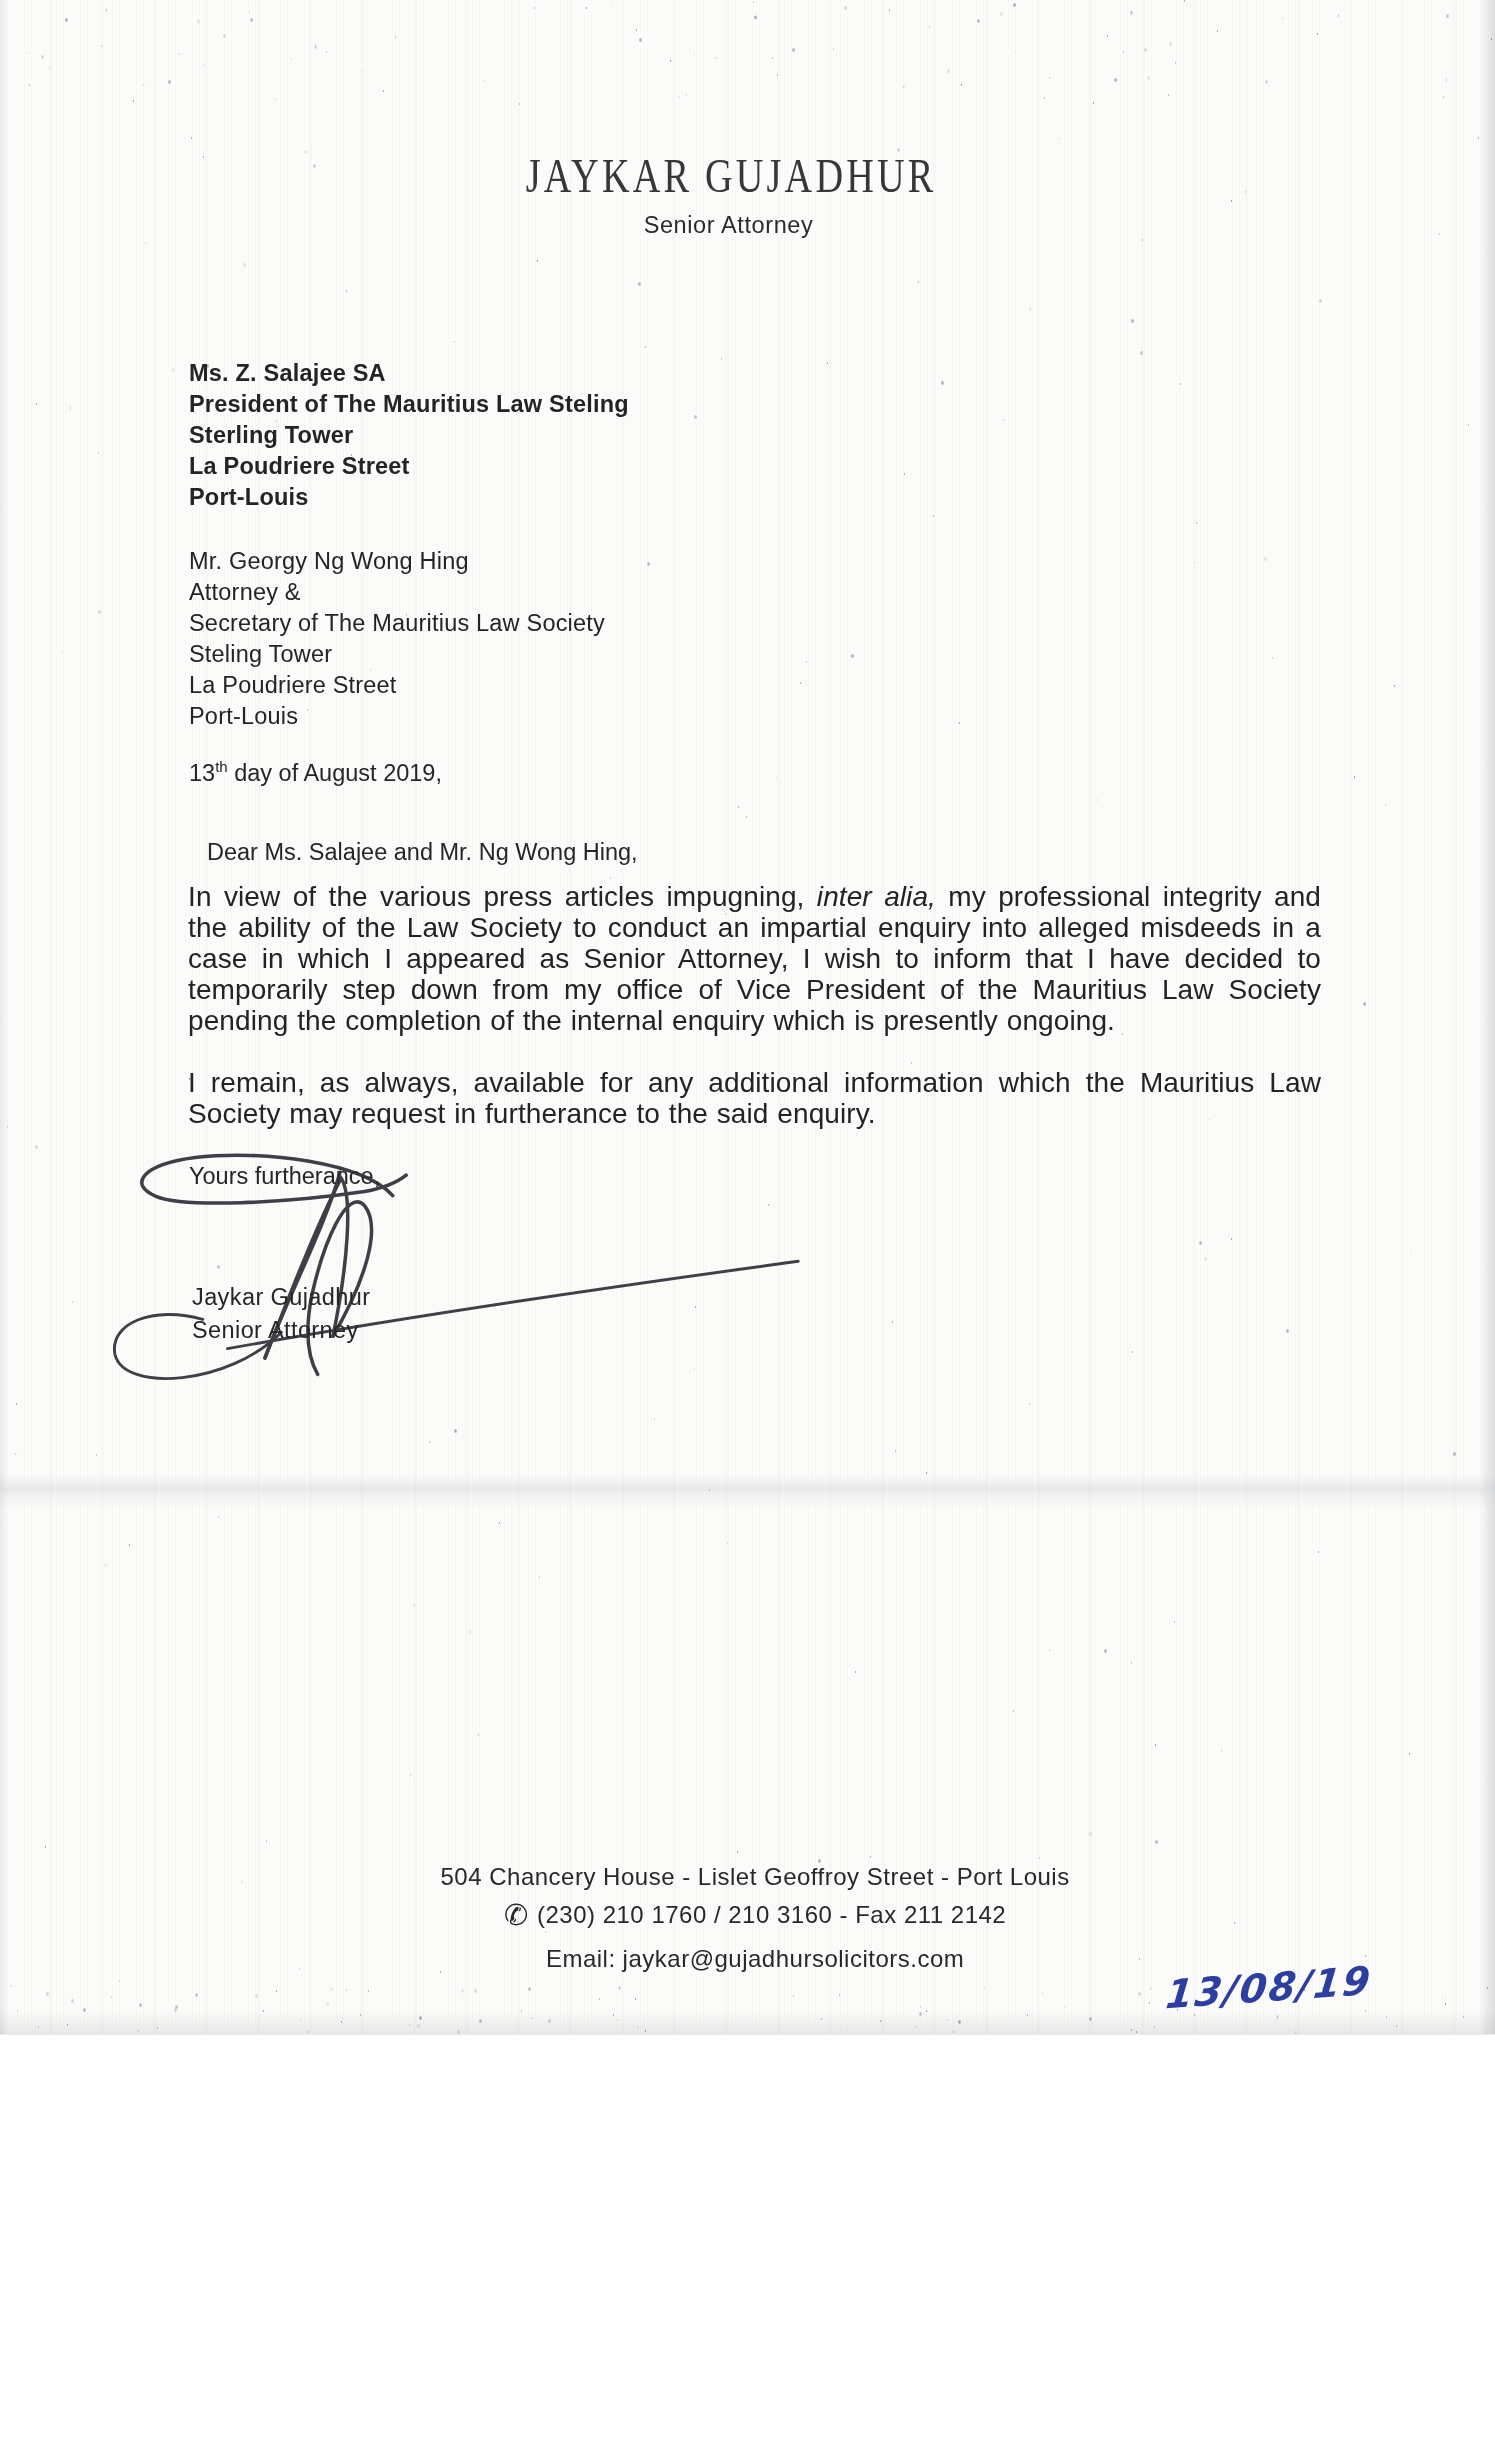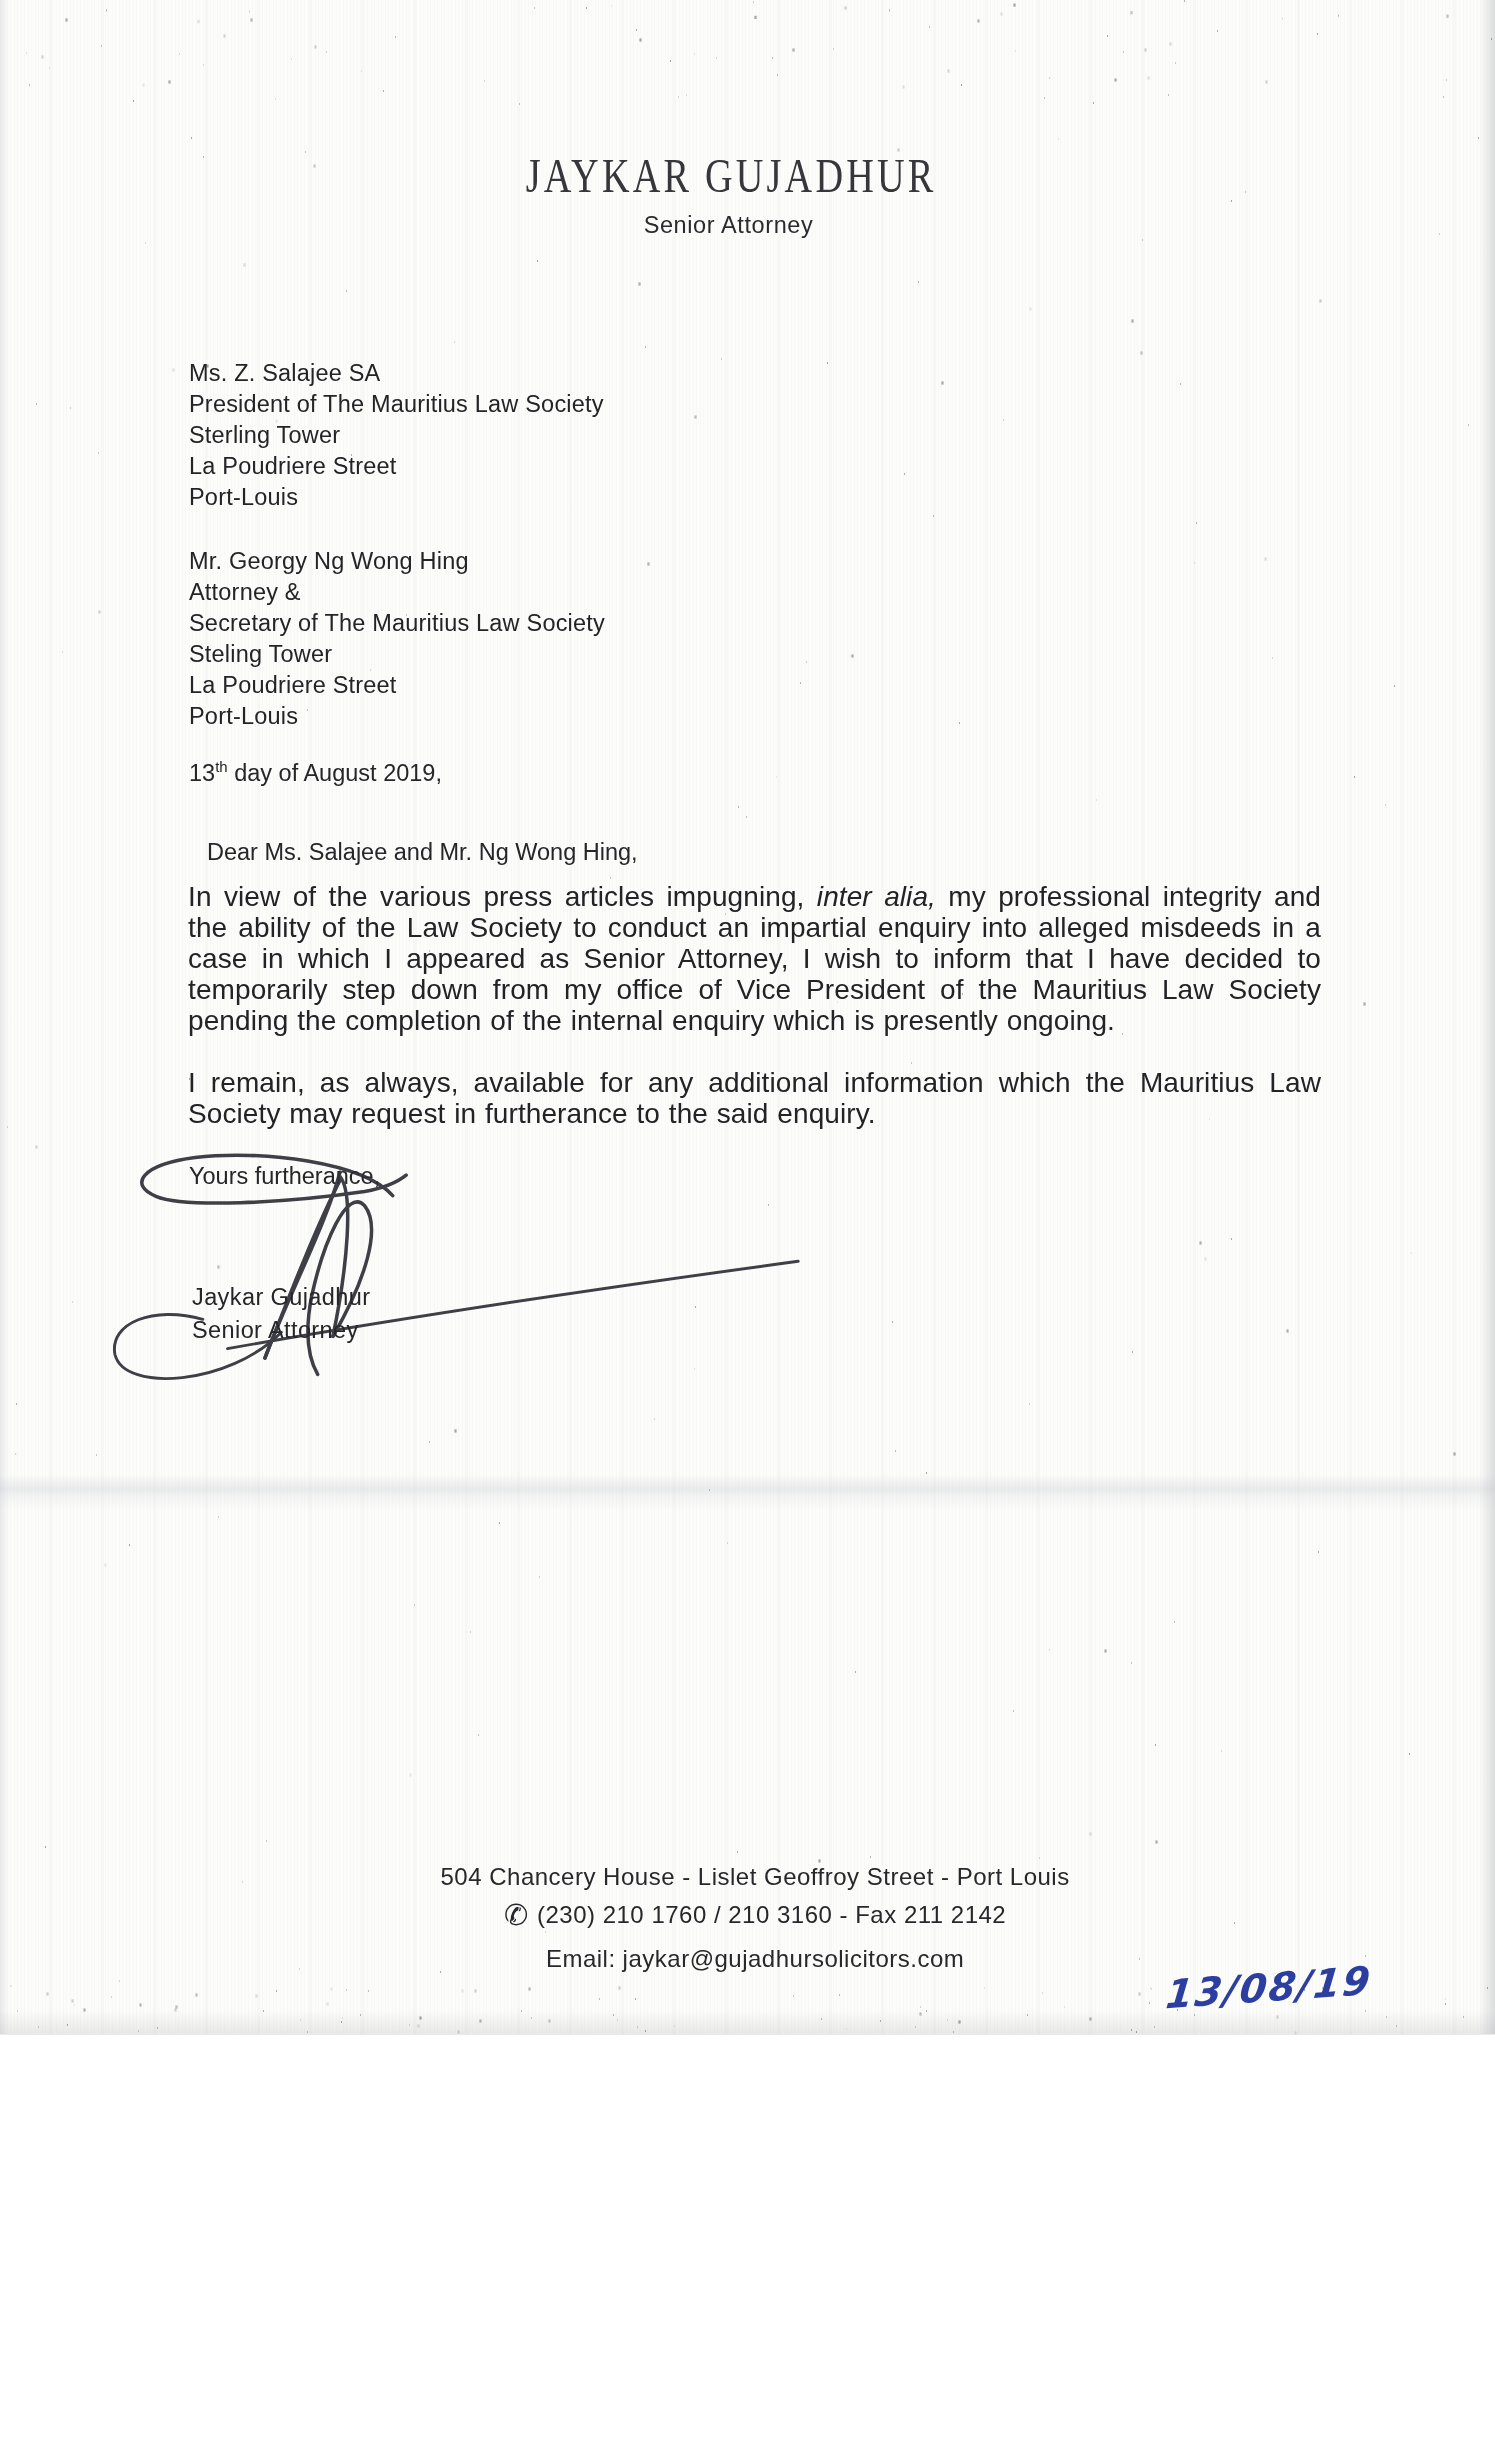--- a/index.html
+++ b/index.html
@@ -31,21 +31,21 @@
     font-family:"Liberation Serif","DejaVu Serif",serif;
     font-size:49px;font-weight:500;letter-spacing:4.1px;color:#36363b;
     transform:translateX(-16.4px) scaleX(0.78);
   }
   .letterhead-title{
     position:absolute;left:0;top:212px;width:1495px;text-align:center;
     font-size:23.5px;color:#2b2b2f;letter-spacing:0.6px;
     transform:translateX(-19px);
   }
   .addr{position:absolute;left:189px;font-size:23.5px;line-height:31px;letter-spacing:0.2px;color:#242428;}
-  .addr1{top:358px;}
+  .addr1{top:358px;font-weight:bold;}
   .addr2{top:546px;}
   .date-line{position:absolute;left:189px;top:760px;font-size:23.5px;margin:0;}
   .date-line sup{font-size:15px;line-height:0;}
   .salutation{position:absolute;left:189px;top:821px;font-size:23.5px;margin:18px;}
   .para{position:absolute;left:188px;width:1133px;margin:0;
     font-size:28px;line-height:31px;text-align:justify;letter-spacing:0.1px;word-spacing:0.9px;color:#232327;}
   .para1{top:881px;}
   .para2{top:1067px;}
   .valediction{position:absolute;left:189px;top:1163px;font-size:23.5px;margin:0;}
   .sig-name{position:absolute;left:192px;top:1284px;font-size:23.5px;margin:0;letter-spacing:0.4px;}
@@ -76,21 +76,21 @@
   <div class="edge-right"></div>
   <div class="fold-band"></div>
   <div class="scan-bottom"></div>
   <div class="specks" id="specks" style="box-shadow: rgba(30, 30, 35, 0.3) 870px 1856px 0px 0px, rgba(30, 30, 35, 0.1) 1030px 308px 0px 0.6px, rgba(30, 30, 35, 0.29) 429px 1441px 0px 0px, rgba(30, 30, 35, 0.35) 383px 90px 0px 0px, rgba(30, 30, 35, 0.09) 674px 2025px 0px 0px, rgba(30, 30, 35, 0.19) 1439px 233px 0px 0px, rgba(30, 30, 35, 0.33) 84px 2009px 0px 0.6px, rgba(30, 30, 35, 0.26) 772px 57px 0px 0px, rgba(30, 30, 35, 0.15) 1049px 1649px 0px 0px, rgba(30, 30, 35, 0.35) 639px 283px 0px 0.6px, rgba(30, 30, 35, 0.13) 26px 52px 0px 0px, rgba(30, 30, 35, 0.31) 360px 2014px 0px 0px, rgba(30, 30, 35, 0.11) 1205px 1258px 0px 0.6px, rgba(30, 30, 35, 0.16) 119px 1980px 0px 0px, rgba(30, 30, 35, 0.09) 331px 1988px 0px 0.6px, rgba(30, 30, 35, 0.22) 531px 2017px 0px 0px, rgba(30, 30, 35, 0.09) 530px 843px 0px 0px, rgba(30, 30, 35, 0.3) 645px 346px 0px 0px, rgba(30, 30, 35, 0.21) 1141px 986px 0px 0.6px, rgba(30, 30, 35, 0.17) 17px 2010px 0px 0px, rgba(30, 30, 35, 0.39) 1231px 200px 0px 0px, rgba(30, 30, 35, 0.35) 889px 9.4px 0px 0px, rgba(30, 30, 35, 0.36) 695px 1306px 0px 0px, rgba(30, 30, 35, 0.37) 191px 137px 0px 0px, rgba(30, 30, 35, 0.11) 1058px 138px 0px 0px, rgba(30, 30, 35, 0.38) 670px 60px 0px 0px, rgba(30, 30, 35, 0.23) 911px 1062px 0px 0px, rgba(30, 30, 35, 0.19) 346px 1989px 0px 0px, rgba(30, 30, 35, 0.17) 947px 2019px 0px 0px, rgba(30, 30, 35, 0.25) 1322px 1987px 0px 0px, rgba(30, 30, 35, 0.38) 959px 2021px 0px 0.6px, rgba(30, 30, 35, 0.22) 47px 1993px 0px 0.6px, rgba(30, 30, 35, 0.14) 1150px 1987px 0px 0px, rgba(30, 30, 35, 0.36) 66px 19px 0px 0.6px, rgba(30, 30, 35, 0.18) 1049px 77px 0px 0px, rgba(30, 30, 35, 0.31) 821px 2018px 0px 0px, rgba(30, 30, 35, 0.33) 613px 2014px 0px 0px, rgba(30, 30, 35, 0.36) 586px 7px 0px 0px, rgba(30, 30, 35, 0.35) 855px 1671px 0px 0px, rgba(30, 30, 35, 0.09) 74px 2004px 0px 0px, rgba(30, 30, 35, 0.3) 1013px 1710px 0px 0px, rgba(30, 30, 35, 0.18) 36px 1146px 0px 0.6px, rgba(30, 30, 35, 0.31) 251px 19px 0px 0.6px, rgba(30, 30, 35, 0.14) 244px 264px 0px 0.6px, rgba(30, 30, 35, 0.19) 218px 1516px 0px 0px, rgba(30, 30, 35, 0.34) 1027px 2014px 0px 0px, rgba(30, 30, 35, 0.09) 611px 4.7px 0px 0px, rgba(30, 30, 35, 0.3) 777px 74px 0px 0px, rgba(30, 30, 35, 0.31) 140px 2004px 0px 0.6px, rgba(30, 30, 35, 0.36) 958px 895px 0px 0.6px, rgba(30, 30, 35, 0.25) 1044px 97px 0px 0px, rgba(30, 30, 35, 0.39) 455px 1430px 0px 0.6px, rgba(30, 30, 35, 0.19) 99px 611px 0px 0.6px, rgba(30, 30, 35, 0.26) 929px 26px 0px 0px, rgba(30, 30, 35, 0.11) 356px 925px 0px 0px, rgba(30, 30, 35, 0.36) 1093px 102px 0px 0px, rgba(30, 30, 35, 0.11) 1096px 799px 0px 0px, rgba(30, 30, 35, 0.29) 933px 515px 0px 0px, rgba(30, 30, 35, 0.1) 1411px 1252px 0px 0px, rgba(30, 30, 35, 0.28) 1447px 15.2px 0px 0.6px, rgba(30, 30, 35, 0.25) 1386px 2016px 0px 0px, rgba(30, 30, 35, 0.28) 839px 1994px 0px 0px, rgba(30, 30, 35, 0.37) 926px 1472px 0px 0px, rgba(30, 30, 35, 0.39) 207px 365px 0px 0.6px, rgba(30, 30, 35, 0.09) 1278px 1997px 0px 0px, rgba(30, 30, 35, 0.19) 806px 661px 0px 0px, rgba(30, 30, 35, 0.21) 619px 1987px 0px 0.6px, rgba(30, 30, 35, 0.14) 1090px 1833px 0px 0.6px, rgba(30, 30, 35, 0.14) 418px 2025px 0px 0.6px, rgba(30, 30, 35, 0.36) 1445px 2003px 0px 0px, rgba(30, 30, 35, 0.16) 545px 1931px 0px 0px, rgba(30, 30, 35, 0.09) 193px 1168px 0px 0px, rgba(30, 30, 35, 0.36) 169px 81px 0px 0.6px, rgba(30, 30, 35, 0.27) 1463px 2016px 0px 0px, rgba(30, 30, 35, 0.38) 537px 260px 0px 0px, rgba(30, 30, 35, 0.14) 62px 651px 0px 0px, rgba(30, 30, 35, 0.36) 499px 1522px 0px 0px, rgba(30, 30, 35, 0.36) 1364px 1003px 0px 0.6px, rgba(30, 30, 35, 0.2) 72px 2000px 0px 0.6px, rgba(30, 30, 35, 0.36) 1155px 1744px 0px 0px, rgba(30, 30, 35, 0.38) 1317px 33px 0px 0px, rgba(30, 30, 35, 0.23) 429px 950px 0px 0px, rgba(30, 30, 35, 0.21) 15.2px 1453px 0px 0px, rgba(30, 30, 35, 0.21) 1142px 239px 0px 0px, rgba(30, 30, 35, 0.37) 1304px 1989px 0px 0px, rgba(30, 30, 35, 0.2) 1245px 191px 0px 0px, rgba(30, 30, 35, 0.3) 1365px 1955px 0px 0px, rgba(30, 30, 35, 0.27) 368px 1990px 0px 0px, rgba(30, 30, 35, 0.37) 1487px 1987px 0px 0px, rgba(30, 30, 35, 0.26) 478px 1734px 0px 0px, rgba(30, 30, 35, 0.39) 755px 16.4px 0px 0.6px, rgba(30, 30, 35, 0.38) 645px 2030px 0px 0px, rgba(30, 30, 35, 0.35) 926px 2010px 0px 0px, rgba(30, 30, 35, 0.23) 305px 151px 0px 0px, rgba(30, 30, 35, 0.18) 224px 35px 0px 0.6px, rgba(30, 30, 35, 0.08) 143px 84px 0px 0.6px, rgba(30, 30, 35, 0.22) 1396px 2025px 0px 0px, rgba(30, 30, 35, 0.34) 1131px 2029px 0px 0px, rgba(30, 30, 35, 0.36) 816px 1076px 0px 0px, rgba(30, 30, 35, 0.14) 1265px 558px 0px 0.6px, rgba(30, 30, 35, 0.14) 242px 1881px 0px 0px, rgba(30, 30, 35, 0.3) 36px 403px 0px 0px, rgba(30, 30, 35, 0.13) 1148px 77px 0px 0.6px, rgba(30, 30, 35, 0.38) 1354px 776px 0px 0px, rgba(30, 30, 35, 0.08) 846px 2028px 0px 0px, rgba(30, 30, 35, 0.25) 1131px 1662px 0px 0px, rgba(30, 30, 35, 0.32) 892px 1321px 0px 0px, rgba(30, 30, 35, 0.35) 1156px 1841px 0px 0.6px, rgba(30, 30, 35, 0.26) 953px 2031px 0px 0px, rgba(30, 30, 35, 0.18) 138px 2030px 0px 0px, rgba(30, 30, 35, 0.21) 38px 2026px 0px 0px, rgba(30, 30, 35, 0.16) 920px 2006px 0px 0px, rgba(30, 30, 35, 0.15) 1170px 43px 0px 0.6px, rgba(30, 30, 35, 0.36) 1231px 1238px 0px 0px, rgba(30, 30, 35, 0.3) 1338px 14.7px 0px 0px, rgba(30, 30, 35, 0.26) 1122px 1033px 0px 0px, rgba(30, 30, 35, 0.31) 1194px 2014px 0px 0px, rgba(30, 30, 35, 0.23) 549px 2020px 0px 0.6px, rgba(30, 30, 35, 0.23) 314px 165px 0px 0.6px, rgba(30, 30, 35, 0.23) 266px 1840px 0px 0px, rgba(30, 30, 35, 0.17) 7px 1126px 0px 0px, rgba(30, 30, 35, 0.37) 1177px 2009px 0px 0px, rgba(30, 30, 35, 0.32) 768px 1204px 0px 0px, rgba(30, 30, 35, 0.13) 275px 98px 0px 0px, rgba(30, 30, 35, 0.1) 694px 1368px 0px 0px, rgba(30, 30, 35, 0.37) 189px 1078px 0px 0px, rgba(30, 30, 35, 0.29) 395px 36px 0px 0px, rgba(30, 30, 35, 0.34) 351px 454px 0px 0px, rgba(30, 30, 35, 0.39) 420px 2017px 0px 0.6px, rgba(30, 30, 35, 0.1) 49px 67px 0px 0px, rgba(30, 30, 35, 0.18) 42px 56px 0px 0.6px, rgba(30, 30, 35, 0.23) 709px 1489px 0px 0px, rgba(30, 30, 35, 0.32) 1196px 522px 0px 0px, rgba(30, 30, 35, 0.12) 173px 369px 0px 0.6px, rgba(30, 30, 35, 0.35) 904px 473px 0px 0px, rgba(30, 30, 35, 0.39) 819px 1860px 0px 0.6px, rgba(30, 30, 35, 0.09) 1064px 2006px 0px 0px, rgba(30, 30, 35, 0.16) 727px 1542px 0px 0px, rgba(30, 30, 35, 0.11) 653px 935px 0px 0px, rgba(30, 30, 35, 0.19) 299px 1968px 0px 0px, rgba(30, 30, 35, 0.19) 721px 358px 0px 0px, rgba(30, 30, 35, 0.33) 276px 1990px 0px 0px, rgba(30, 30, 35, 0.32) 918px 281px 0px 0px, rgba(30, 30, 35, 0.21) 249px 10.6px 0px 0px, rgba(30, 30, 35, 0.37) 852px 655px 0px 0.6px, rgba(30, 30, 35, 0.2) 326px 51px 0px 0px, rgba(30, 30, 35, 0.17) 10.6px 1985px 0px 0px, rgba(30, 30, 35, 0.24) 1154px 2026px 0px 0px, rgba(30, 30, 35, 0.15) 484px 80px 0px 0px, rgba(30, 30, 35, 0.24) 534px 7px 0px 0px, rgba(30, 30, 35, 0.36) 106px 9.4px 0px 0px, rgba(30, 30, 35, 0.34) 1090px 2018px 0px 0.6px, rgba(30, 30, 35, 0.36) 1132px 320px 0px 0.6px, rgba(30, 30, 35, 0.17) 1039px 1857px 0px 0px, rgba(30, 30, 35, 0.38) 1136px 2031px 0px 0px, rgba(30, 30, 35, 0.29) 746px 816px 0px 0px, rgba(30, 30, 35, 0.35) 1212px 1990px 0px 0.6px, rgba(30, 30, 35, 0.36) 263px 2010px 0px 0px, rgba(30, 30, 35, 0.22) 753px 1.2px 0px 0px, rgba(30, 30, 35, 0.15) 145px 242px 0px 0px, rgba(30, 30, 35, 0.39) 640px 39px 0px 0.6px, rgba(30, 30, 35, 0.38) 1107px 35px 0px 0px, rgba(30, 30, 35, 0.09) 837px 1001px 0px 0px, rgba(30, 30, 35, 0.27) 1139px 1958px 0px 0px, rgba(30, 30, 35, 0.18) 1446px 79px 0px 0px, rgba(30, 30, 35, 0.09) 1445px 1998px 0px 0px, rgba(30, 30, 35, 0.22) 898px 149px 0px 0.6px, rgba(30, 30, 35, 0.34) 737px 1851px 0px 0px, rgba(30, 30, 35, 0.37) 827px 362px 0px 0px, rgba(30, 30, 35, 0.35) 1234px 1922px 0px 0px, rgba(30, 30, 35, 0.34) 1478px 137px 0px 0px, rgba(30, 30, 35, 0.29) 157px 2027px 0px 0px, rgba(30, 30, 35, 0.37) 635px 1998px 0px 0px, rgba(30, 30, 35, 0.09) 276px 420px 0px 0.6px, rgba(30, 30, 35, 0.12) 327px 2003px 0px 0.6px, rgba(30, 30, 35, 0.09) 410px 1774px 0px 0.6px, rgba(30, 30, 35, 0.17) 179px 53px 0px 0px, rgba(30, 30, 35, 0.24) 307px 2031px 0px 0px, rgba(30, 30, 35, 0.13) 198px 20.5px 0px 0.6px, rgba(30, 30, 35, 0.12) 686px 94px 0px 0px, rgba(30, 30, 35, 0.18) 111px 1996px 0px 0px, rgba(30, 30, 35, 0.15) 72px 1301px 0px 0px, rgba(30, 30, 35, 0.21) 1320px 300px 0px 0.6px, rgba(30, 30, 35, 0.4) 961px 84px 0px 0px, rgba(30, 30, 35, 0.36) 1115px 79px 0px 0.6px, rgba(30, 30, 35, 0.34) 793px 49px 0px 0.6px, rgba(30, 30, 35, 0.37) 45px 1846px 0px 0px, rgba(30, 30, 35, 0.14) 256px 1995px 0px 0.6px, rgba(30, 30, 35, 0.31) 1180px 383px 0px 0px, rgba(30, 30, 35, 0.26) 1443px 96px 0px 0px, rgba(30, 30, 35, 0.14) 409px 2024px 0px 0px, rgba(30, 30, 35, 0.32) 1149px 2002px 0px 0px, rgba(30, 30, 35, 0.09) 105px 1564px 0px 0.6px, rgba(30, 30, 35, 0.22) 845px 7px 0px 0.6px, rgba(30, 30, 35, 0.22) 414px 1604px 0px 0px, rgba(30, 30, 35, 0.22) 406px 614px 0px 0px, rgba(30, 30, 35, 0.24) 793px 1995px 0px 0px, rgba(30, 30, 35, 0.27) 920px 2013px 0px 0.6px, rgba(30, 30, 35, 0.17) 70px 407px 0px 0px, rgba(30, 30, 35, 0.2) 98px 452px 0px 0px, rgba(30, 30, 35, 0.36) 1454px 1453px 0px 0.6px, rgba(30, 30, 35, 0.11) 203px 64px 0px 0px, rgba(30, 30, 35, 0.31) 203px 156px 0px 0px, rgba(30, 30, 35, 0.28) 895px 1450px 0px 0px, rgba(30, 30, 35, 0.1) 694px 53px 0px 0px, rgba(30, 30, 35, 0.12) 291px 58px 0px 0px, rgba(30, 30, 35, 0.24) 1365px 2010px 0px 0px, rgba(30, 30, 35, 0.34) 1200px 1242px 0px 0.6px, rgba(30, 30, 35, 0.32) 529px 1988px 0px 0.6px, rgba(30, 30, 35, 0.2) 957px 1083px 0px 0px, rgba(30, 30, 35, 0.16) 196px 931px 0px 0px, rgba(30, 30, 35, 0.21) 610px 877px 0px 0px, rgba(30, 30, 35, 0.27) 1168px 94px 0px 0px, rgba(30, 30, 35, 0.28) 346px 290px 0px 0px, rgba(30, 30, 35, 0.29) 218px 1266px 0px 0.6px, rgba(30, 30, 35, 0.11) 300px 2019px 0px 0px, rgba(30, 30, 35, 0.23) 1174px 1621px 0px 0px, rgba(30, 30, 35, 0.36) 636px 29px 0px 0px, rgba(30, 30, 35, 0.1) 1209px 1118px 0px 0px, rgba(30, 30, 35, 0.33) 978px 20px 0px 0.6px, rgba(30, 30, 35, 0.3) 695px 416px 0px 0.6px, rgba(30, 30, 35, 0.09) 361px 1107px 0px 0px, rgba(30, 30, 35, 0.34) 648px 563px 0px 0.6px, rgba(30, 30, 35, 0.19) 470px 1631px 0px 0px, rgba(30, 30, 35, 0.1) 342px 2017px 0px 0px, rgba(30, 30, 35, 0.3) 480px 2020px 0px 0.6px, rgba(30, 30, 35, 0.13) 1151px 1988px 0px 0px, rgba(30, 30, 35, 0.36) 1132px 1351px 0px 0px, rgba(30, 30, 35, 0.2) 315px 46px 0px 0.6px, rgba(30, 30, 35, 0.1) 215px 691px 0px 0px, rgba(30, 30, 35, 0.15) 458px 2031px 0px 0.6px, rgba(30, 30, 35, 0.18) 725px 913px 0px 0px, rgba(30, 30, 35, 0.13) 1221px 1750px 0px 0px, rgba(30, 30, 35, 0.36) 67px 2024px 0px 0px, rgba(30, 30, 35, 0.28) 196px 1994px 0px 0.6px, rgba(30, 30, 35, 0.39) 1409px 1753px 0px 0px, rgba(30, 30, 35, 0.19) 1266px 81px 0px 0.6px, rgba(30, 30, 35, 0.09) 1015px 50px 0px 0px, rgba(30, 30, 35, 0.31) 738px 806px 0px 0px, rgba(30, 30, 35, 0.33) 1184px 0px 0px 0px, rgba(30, 30, 35, 0.18) 1277px 2016px 0px 0.6px, rgba(30, 30, 35, 0.2) 175px 2009px 0px 0.6px, rgba(30, 30, 35, 0.36) 440px 1971px 0px 0px, rgba(30, 30, 35, 0.26) 1141px 352px 0px 0.6px, rgba(30, 30, 35, 0.38) 942px 382px 0px 0.6px, rgba(30, 30, 35, 0.09) 361px 70px 0px 0px, rgba(30, 30, 35, 0.2) 475px 1990px 0px 0.6px, rgba(30, 30, 35, 0.34) 16px 1403px 0px 0px, rgba(30, 30, 35, 0.11) 984px 1987px 0px 0px, rgba(30, 30, 35, 0.18) 1385px 804px 0px 0px, rgba(30, 30, 35, 0.28) 29px 84px 0px 0px, rgba(30, 30, 35, 0.35) 341px 2021px 0px 0px, rgba(30, 30, 35, 0.26) 1131px 11.7px 0px 0.6px, rgba(30, 30, 35, 0.36) 959px 722px 0px 0px, rgba(30, 30, 35, 0.11) 1194px 562px 0px 0px, rgba(30, 30, 35, 0.1) 462px 1990px 0px 0.6px, rgba(30, 30, 35, 0.16) 1272px 657px 0px 0px, rgba(30, 30, 35, 0.29) 176px 2006px 0px 0.6px, rgba(30, 30, 35, 0.15) 654px 1418px 0px 0px, rgba(30, 30, 35, 0.15) 454px 341px 0px 0px, rgba(30, 30, 35, 0.13) 1001px 13px 0px 0.6px, rgba(30, 30, 35, 0.23) 96px 1454px 0px 0px, rgba(30, 30, 35, 0.15) 1282px 17.6px 0px 0px, rgba(30, 30, 35, 0.22) 1175px 62px 0px 0px, rgba(30, 30, 35, 0.12) 1042px 1992px 0px 0px, rgba(30, 30, 35, 0.19) 1003px 419px 0px 0px, rgba(30, 30, 35, 0.36) 1394px 685px 0px 0px, rgba(30, 30, 35, 0.33) 880px 2020px 0px 0px, rgba(30, 30, 35, 0.35) 1318px 1551px 0px 0px, rgba(30, 30, 35, 0.39) 1014px 4.1px 0px 0.6px, rgba(30, 30, 35, 0.08) 776px 776px 0px 0px, rgba(30, 30, 35, 0.21) 101px 45px 0px 0px, rgba(30, 30, 35, 0.37) 129px 1544px 0px 0px, rgba(30, 30, 35, 0.24) 1123px 51px 0px 0px, rgba(30, 30, 35, 0.16) 716px 57px 0px 0px, rgba(30, 30, 35, 0.26) 519px 103px 0px 0px, rgba(30, 30, 35, 0.32) 800px 682px 0px 0px, rgba(30, 30, 35, 0.15) 617px 2019px 0px 0px, rgba(30, 30, 35, 0.3) 962px 993px 0px 0px, rgba(30, 30, 35, 0.17) 539px 1576px 0px 0px, rgba(30, 30, 35, 0.12) 903px 86px 0px 0.6px, rgba(30, 30, 35, 0.27) 1468px 424px 0px 0px, rgba(30, 30, 35, 0.1) 1295px 2032px 0px 0.6px, rgba(30, 30, 35, 0.21) 1139px 1993px 0px 0.6px, rgba(30, 30, 35, 0.18) 1029px 1403px 0px 0px, rgba(30, 30, 35, 0.33) 1217px 30px 0px 0px, rgba(30, 30, 35, 0.3) 521px 2010px 0px 0px, rgba(30, 30, 35, 0.17) 678px 96px 0px 0px, rgba(30, 30, 35, 0.18) 833px 48px 0px 0px, rgba(30, 30, 35, 0.35) 1287px 1330px 0px 0.6px, rgba(30, 30, 35, 0.16) 637px 2026px 0px 0px, rgba(30, 30, 35, 0.2) 915px 2026px 0px 0px, rgba(30, 30, 35, 0.16) 948px 70px 0px 0.6px, rgba(30, 30, 35, 0.2) 1145px 49px 0px 0.6px, rgba(30, 30, 35, 0.29) 599px 1998px 0px 0px, rgba(30, 30, 35, 0.14) 370px 669px 0px 0px, rgba(30, 30, 35, 0.27) 307px 709px 0px 0px, rgba(30, 30, 35, 0.39) 1491px 38px 0px 0px, rgba(30, 30, 35, 0.39) 133px 100px 0px 0px, rgba(30, 30, 35, 0.35) 1105px 1650px 0px 0.6px;"></div>
 
   <div class="letterhead-name">JAYKAR GUJADHUR</div>
   <div class="letterhead-title">Senior Attorney</div>
 
   <div class="addr addr1">
     <div>Ms. Z. Salajee SA</div>
-    <div>President of The Mauritius Law Society</div>
+    <div>President of The Mauritius Law Steling</div>
     <div>Sterling Tower</div>
     <div>La Poudriere Street</div>
     <div>Port-Louis</div>
   </div>
 
   <div class="addr addr2">
     <div>Mr. Georgy Ng Wong Hing</div>
     <div>Attorney &amp;</div>
     <div>Secretary of The Mauritius Law Society</div>
     <div>Steling Tower</div>

